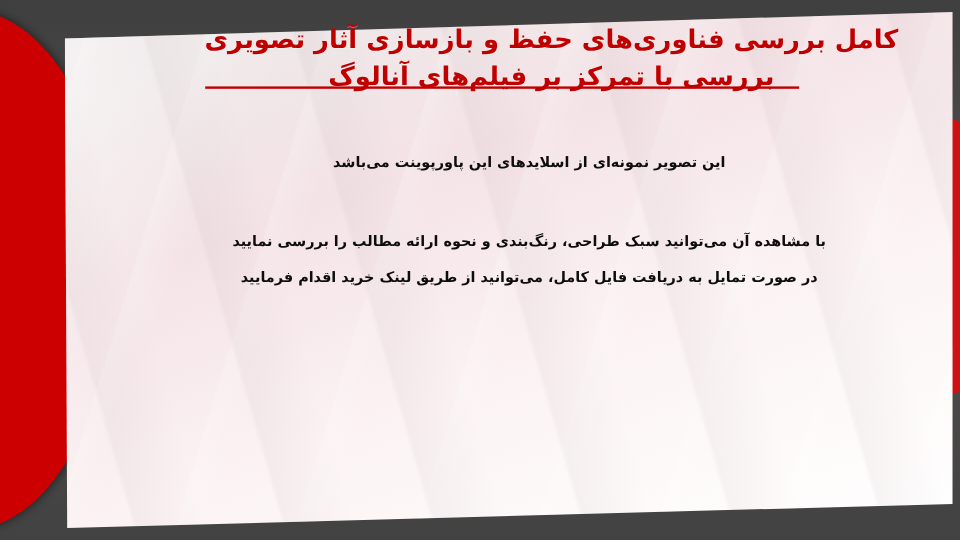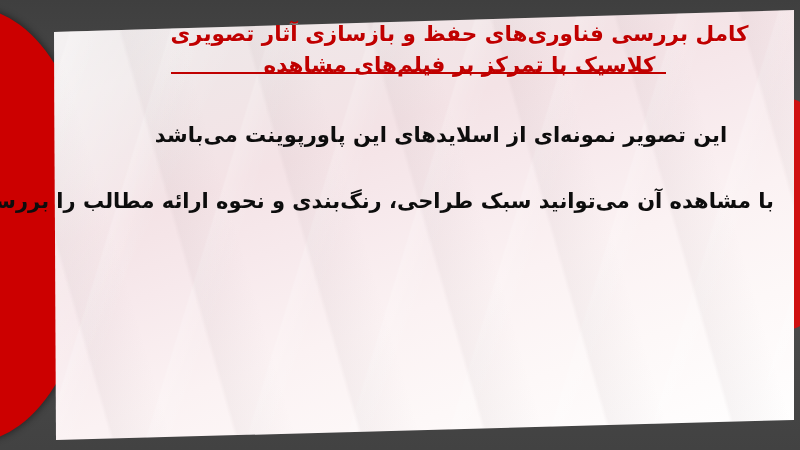--- a/index.html
+++ b/index.html
@@ -102,21 +102,21 @@
     border-top:2px solid #c00000;
   }
 
   .body-block{
     position:absolute;
     top:110px;right:20px;left:60px;
     text-align:center;
   }
   .body-line{
     color:#0d0d0d;
-    font-size:21px;
+    font-size:12px;
     font-weight:bold;
     line-height:30px;
     white-space:nowrap;
   }
   .body-line.l1{ padding-right:0px; }
   .body-line.l2{ padding-right:0px;margin-top:36px; }
   .body-line.l3{ padding-right:0px; }
 </style>
 </head>
 <body>
@@ -130,24 +130,25 @@
 
   <div class="sheet">
     <div class="streaks"></div>
     <div class="streaks2"></div>
   </div>
 
   <div class="content">
 
     <div class="title-block">
       <div class="title-line">کامل بررسی فناوری‌های حفظ و بازسازی آثار تصویری</div>
-      <div class="title-line">کلاسیک با تمرکز بر فیلم‌های مشاهده</div>
+      <div class="title-line">بررسی با تمرکز بر فیلم‌های آنالوگ</div>
     </div>
 
     <div class="title-rule"></div>
 
     <div class="body-block">
       <div class="body-line l1">این تصویر نمونه‌ای از اسلایدهای این پاورپوینت می‌باشد</div>
       <div class="body-line l2">با مشاهده آن می‌توانید سبک طراحی، رنگ‌بندی و نحوه ارائه مطالب را بررسی نمایید</div>
+      <div class="body-line l3">در صورت تمایل به دریافت فایل کامل، می‌توانید از طریق لینک خرید اقدام فرمایید</div>
     </div>
 
   </div>
 </div>
 
 </body></html>

